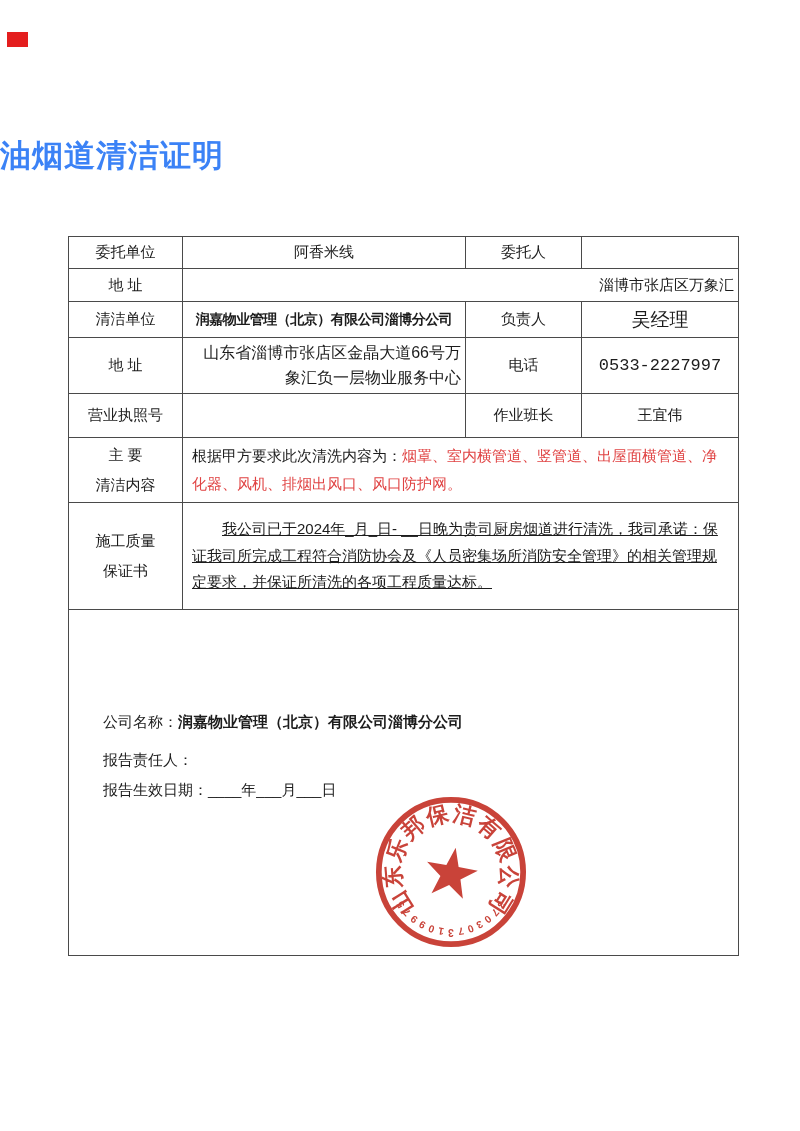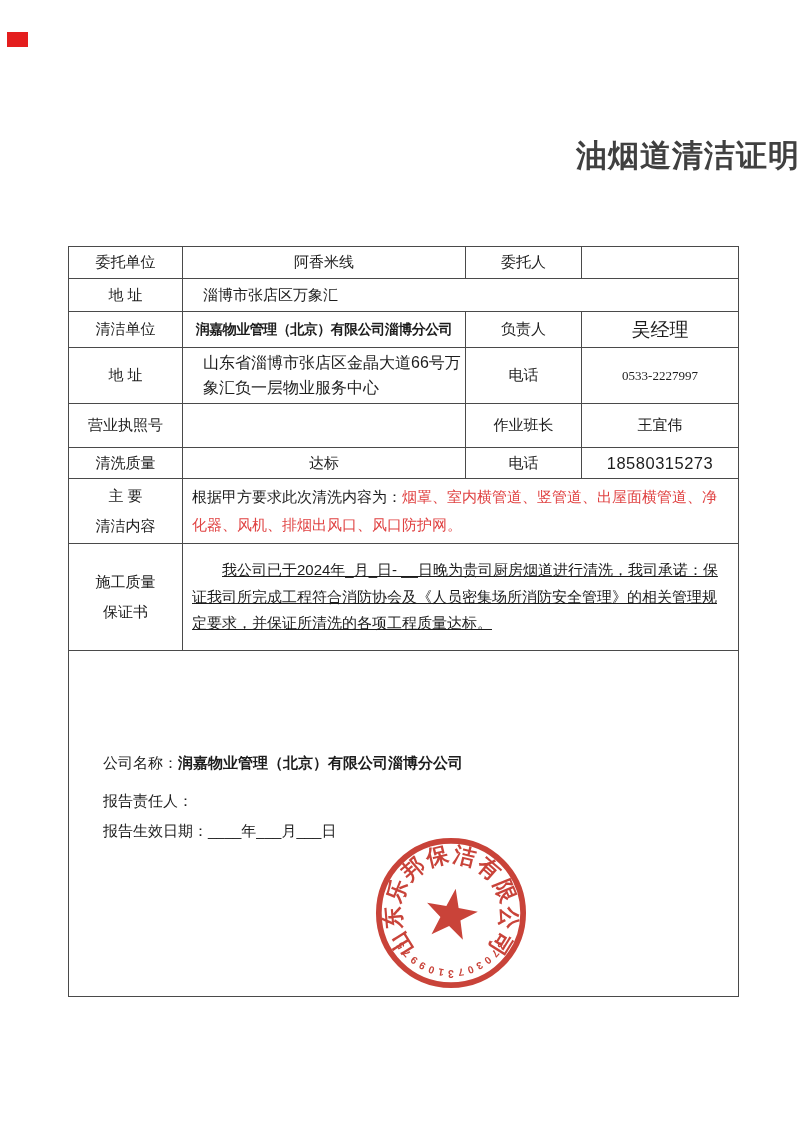--- a/index.html
+++ b/index.html
@@ -8,38 +8,38 @@
     width:800px; height:1131px; position:relative;
     font-family:"Liberation Sans","DejaVu Sans",sans-serif;
     color:#1c1c1c;
   }
   .corner-mark {
     position:absolute; left:7px; top:32px; width:21px; height:15px;
     background:#e41e1e;
   }
   .title {
     position:absolute; top:135px; left:0; width:100%;
-    text-align:right; font-size:31px; font-weight:bold; color:#404040;
+    text-align:left; font-size:31px; font-weight:bold; color:#3b82f6;
     letter-spacing:1px;
   }
   table.doc-table {
-    position:absolute; left:68px; top:246px; width:670px;
+    position:absolute; left:68px; top:236px; width:670px;
     border-collapse:collapse; table-layout:fixed;
   }
   td {
     border:1px solid #4a4a4a; font-size:15px; text-align:center;
     vertical-align:middle; padding:2px 4px; overflow:hidden;
   }
   tr.r1{height:32px} tr.r2{height:33px} tr.r3{height:36px} tr.r4{height:56px}
   tr.r5{height:44px} tr.r6{height:31px} tr.r7{height:32px} tr.r8{height:64px}
   tr.r9{height:107px} tr.r10{height:346px}
-  td.left { text-align:left; padding-left:20px; }
+  td.left { text-align:right; padding-left:20px; }
   td.v-bold { font-weight:bold; font-size:14px; letter-spacing:-0.5px; padding:2px 1px; }
   .manager { font-size:19px;margin-top:20px; }
-  .serif-num { font-family:Liberation Serif, serif; font-size:13px; }
+  .serif-num { font-family:Liberation Mono, monospace; font-size:17px; }
   .num { font-size:16.5px; letter-spacing:0.5px; }
   .date-val { font-size:16px; }
   td.two-line div { line-height:30px; }
   td.para {
     text-align:left; padding:0 9px; line-height:1.85; vertical-align:middle;
   }
   td.para.indent { text-indent:2em; line-height:1.78;text-decoration:underline; }
   .red { color:#e04343; }
   td.bigcell { position:relative; vertical-align:top; text-align:left; }
   .foot-line { position:absolute; left:4px; white-space:nowrap; font-size:15px;margin-left:30px; }
@@ -99,26 +99,20 @@
     <td class="serif-num">0533-2227997</td>
   </tr>
 
   <tr class="r5">
     <td>营业执照号</td>
     <td></td>
     <td>作业班长</td>
     <td>王宜伟</td>
   </tr>
 
-  <tr class="r6">
-    <td>清洗质量</td>
-    <td>达标</td>
-    <td>电话</td>
-    <td class="num">18580315273</td>
-  </tr>
 
 
   <tr class="r8">
     <td class="two-line">
       <div>主 要</div>
       <div>清洁内容</div>
     </td>
     <td class="para" colspan="3">
       <span>根据甲方要求此次清洗内容为：</span><span class="red">烟罩、室内横管道、竖管道、出屋面横管道、净化器、风机、排烟出风口、风口防护网。</span>
     </td>

